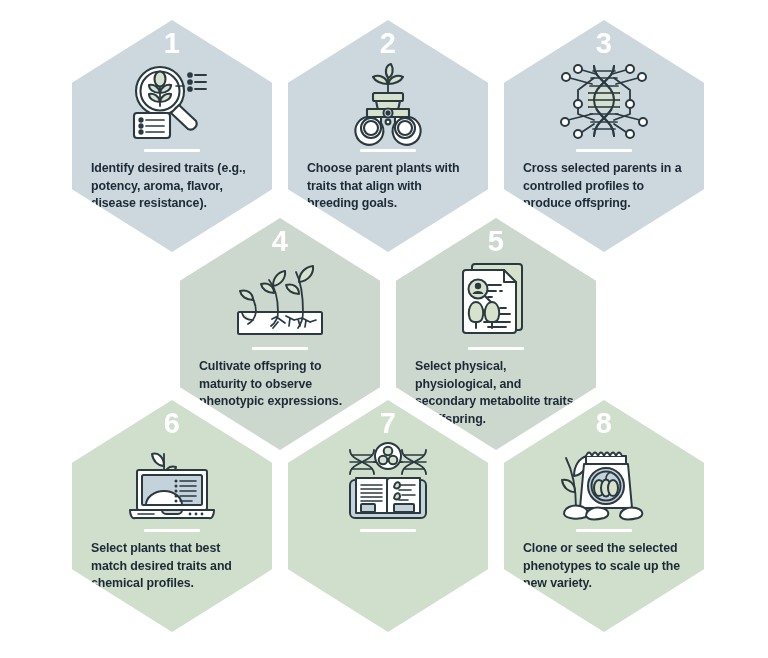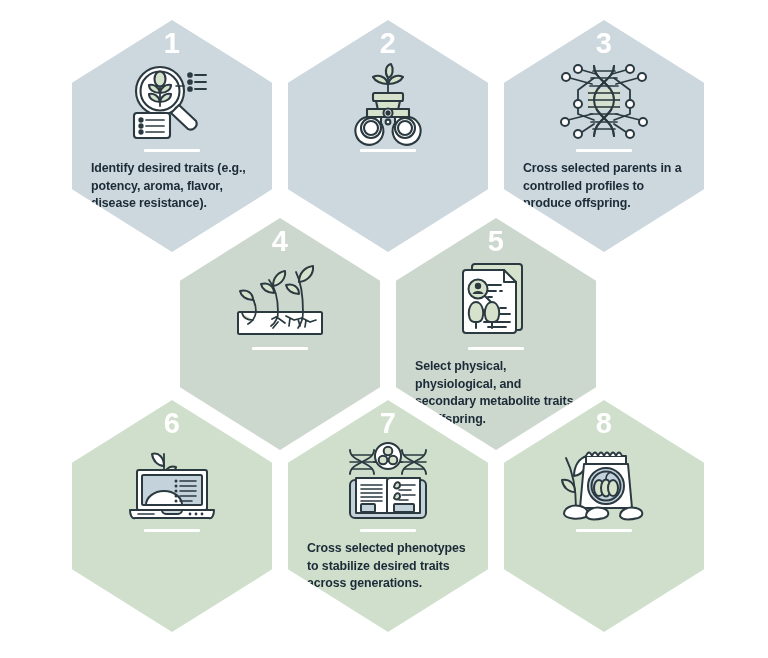--- a/index.html
+++ b/index.html
@@ -141,20 +141,21 @@
         <circle cx="52" cy="60" r="2.4" fill="#ffffff"></circle>
         <path d="M31 55 h14 v6 a14 14 0 1 1 -14 -6Z" fill="#ffffff"></path>
         <path d="M73 55 h-14 v6 a14 14 0 1 0 14 -6Z" fill="#ffffff"></path>
         <circle cx="35" cy="66" r="10" fill="#ffffff"></circle>
         <circle cx="35" cy="66" r="7" fill="#ffffff"></circle>
         <circle cx="69" cy="66" r="10" fill="#ffffff"></circle>
         <circle cx="69" cy="66" r="7" fill="#ffffff"></circle>
       </svg>
     </div>
     <div class="hex-divider"></div>
+    <div class="hex-caption">Choose parent plants with traits that align with breeding goals.</div>
   </div>
 
   <div class="hex r1 c3" style="background:#cdd8de">
     <div class="hex-number">3</div>
     <div class="hex-icon">
       <svg viewBox="0 0 104 82" fill="none" stroke="#2b3a41" stroke-width="2" stroke-linecap="round" stroke-linejoin="round">
         <path d="M42 4 C42 18 62 22 62 38 C62 54 42 58 42 74"></path>
         <path d="M62 4 C62 18 42 22 42 38 C42 54 62 58 62 74"></path>
         <path d="M41 9 H63 M39 16 H65 M38 24 H66 M37 31 H67 M37 38 H67 M37 45 H67 M38 52 H66 M39 60 H65 M41 67 H63" stroke-width="1.7"></path>
         <path d="M37 31 H67 M37 38 H67 M37 45 H67" stroke="#2b3a41" stroke-width="1.7"></path>
@@ -204,20 +205,21 @@
         <path d="M71 22 C71 13 77 7 85 6 C86 14 80 21 71 22Z" fill="#d6e2cb"></path>
         <rect x="10" y="52" width="84" height="22" rx="1.5" fill="#ffffff"></rect>
         <path d="M28 52 C27 58 24 62 20 64" stroke-width="1.7"></path>
         <path d="M25 60 C19 60 15 57 14 53" fill="#d6e2cb" stroke-width="1.7"></path>
         <path d="M50 52 C50 58 47 63 43 66 M50 58 L57 63 M50 62 L45 68 M50 56 L44 59" stroke-width="1.7"></path>
         <path d="M58 56 L66 60 M62 58 L61 66 M66 60 L74 58 M70 59 L72 66 M74 58 L82 62 M78 60 L77 67 M82 62 L88 60" stroke-width="1.7"></path>
         <path d="M75 52 C75 58 73 64 70 68" stroke-width="1.7"></path>
       </svg>
     </div>
     <div class="hex-divider"></div>
+    <div class="hex-caption">Cultivate offspring to maturity to observe phenotypic expressions.</div>
   </div>
 
   <div class="hex r2 m2" style="background:#ccd7ce">
     <div class="hex-number">5</div>
     <div class="hex-icon">
       <svg viewBox="0 0 104 82" fill="none" stroke="#2b3a41" stroke-width="2" stroke-linecap="round" stroke-linejoin="round">
         <rect x="28" y="4" width="50" height="66" rx="3" fill="#d6e2cb"></rect>
         <path d="M22 10 h38 l12 12 v48 a3 3 0 0 1 -3 3 H22 a3 3 0 0 1 -3 -3 V13 a3 3 0 0 1 3 -3Z" fill="#ffffff"></path>
         <path d="M60 10 v12 h12"></path>
         <circle cx="34" cy="29" r="9.5" fill="#d6e2cb"></circle>
@@ -259,20 +261,21 @@
           <path d="M60 59 H72" stroke-width="1.6"></path>
         <path d="M10 68 h84 a4 8 0 0 1 -5 8 H15 a4 8 0 0 1 -5 -8Z" fill="#ffffff"></path>
         <path d="M42 68 h20 a4 4 0 0 1 -4 4 H46 a4 4 0 0 1 -4 -4Z" fill="#cfd9de"></path>
         <path d="M18 72 H34" stroke-width="1.6"></path>
         <circle cx="70" cy="72" r="1.4" fill="#2b3a41" stroke="none"></circle>
         <circle cx="76" cy="72" r="1.4" fill="#2b3a41" stroke="none"></circle>
         <circle cx="82" cy="72" r="1.4" fill="#2b3a41" stroke="none"></circle>
       </svg>
     </div>
     <div class="hex-divider"></div>
+    <div class="hex-caption">Select plants that best match desired traits and chemical profiles.</div>
   </div>
 
   <div class="hex r3 c2" style="background:#cfdfcb">
     <div class="hex-number">7</div>
     <div class="hex-icon">
       <svg viewBox="0 0 104 82" fill="none" stroke="#2b3a41" stroke-width="2" stroke-linecap="round" stroke-linejoin="round">
         <path d="M14 8 C14 20 38 20 38 32" stroke-width="1.9"></path>
         <path d="M38 8 C38 20 14 20 14 32" stroke-width="1.9"></path>
         <path d="M16 13 H36 M14 20 H38 M16 27 H36" stroke-width="1.6"></path>
         <path d="M90 8 C90 20 66 20 66 32" stroke-width="1.9"></path>
@@ -288,21 +291,20 @@
         <path d="M84 36 h-30 a3 3 0 0 0 -3 3 v32 H84Z" fill="#ffffff"></path>
         <path d="M25 43 H46 M25 47 H46 M25 51 H46 M25 55 H46 M25 59 H46" stroke-width="1.6"></path>
         <rect x="25" y="62" width="14" height="8" rx="1" fill="#c3d2db"></rect>
         <path d="M63 43 H79 M63 48 H75 M66 53 H79 M63 58 H72" stroke-width="1.6"></path>
         <path d="M59 42 C61 39 64 40 64 43 C64 46 60 48 58 45Z" fill="#d6e2cb"></path>
         <path d="M59 53 C61 50 64 51 64 54 C64 57 60 59 58 56Z" fill="#d6e2cb"></path>
         <rect x="58" y="62" width="20" height="8" rx="1" fill="#c3d2db"></rect>
       </svg>
     </div>
     <div class="hex-divider"></div>
-    <div class="hex-caption">Cross selected phenotypes to stabilize desired traits across generations.</div>
   </div>
 
   <div class="hex r3 c3" style="background:#cfdfcb">
     <div class="hex-number">8</div>
     <div class="hex-icon">
       <svg viewBox="0 0 104 82" fill="none" stroke="#2b3a41" stroke-width="2" stroke-linecap="round" stroke-linejoin="round">
         <path d="M24 66 C24 44 20 28 14 16" stroke-width="1.9"></path>
         <path d="M22 34 C22 24 27 16 35 14 C36 24 31 33 22 34Z" fill="#ffffff"></path>
         <path d="M23 50 C16 50 11 45 10 38 C18 37 23 42 23 50Z" fill="#d6e2cb"></path>
         <path d="M34 14 h40 v8 h-40Z" fill="#ffffff"></path>
@@ -314,15 +316,16 @@
         <ellipse cx="54" cy="46" rx="5" ry="8.5" fill="#d6e2cb"></ellipse>
         <ellipse cx="61" cy="46" rx="5" ry="8" fill="#d6e2cb"></ellipse>
         <path d="M54 37 C54 33 56 31 59 30" stroke-width="1.7"></path>
         <path d="M28 66 H80" stroke-width="1.9" stroke-dasharray="5 4"></path>
         <path d="M12 72 C12 66 20 62 28 64 C36 66 38 72 34 75 C26 78 14 77 12 72Z" fill="#ffffff"></path>
         <path d="M34 74 C34 68 42 64 50 66 C58 68 58 74 52 76 C44 78 36 78 34 74Z" fill="#ffffff"></path>
         <path d="M68 74 C68 68 76 64 84 66 C92 68 92 74 86 76 C78 78 70 78 68 74Z" fill="#ffffff"></path>
       </svg>
     </div>
     <div class="hex-divider"></div>
+    <div class="hex-caption">Clone or seed the selected phenotypes to scale up the new variety.</div>
   </div>
 
 </div>
 
 </body></html>

